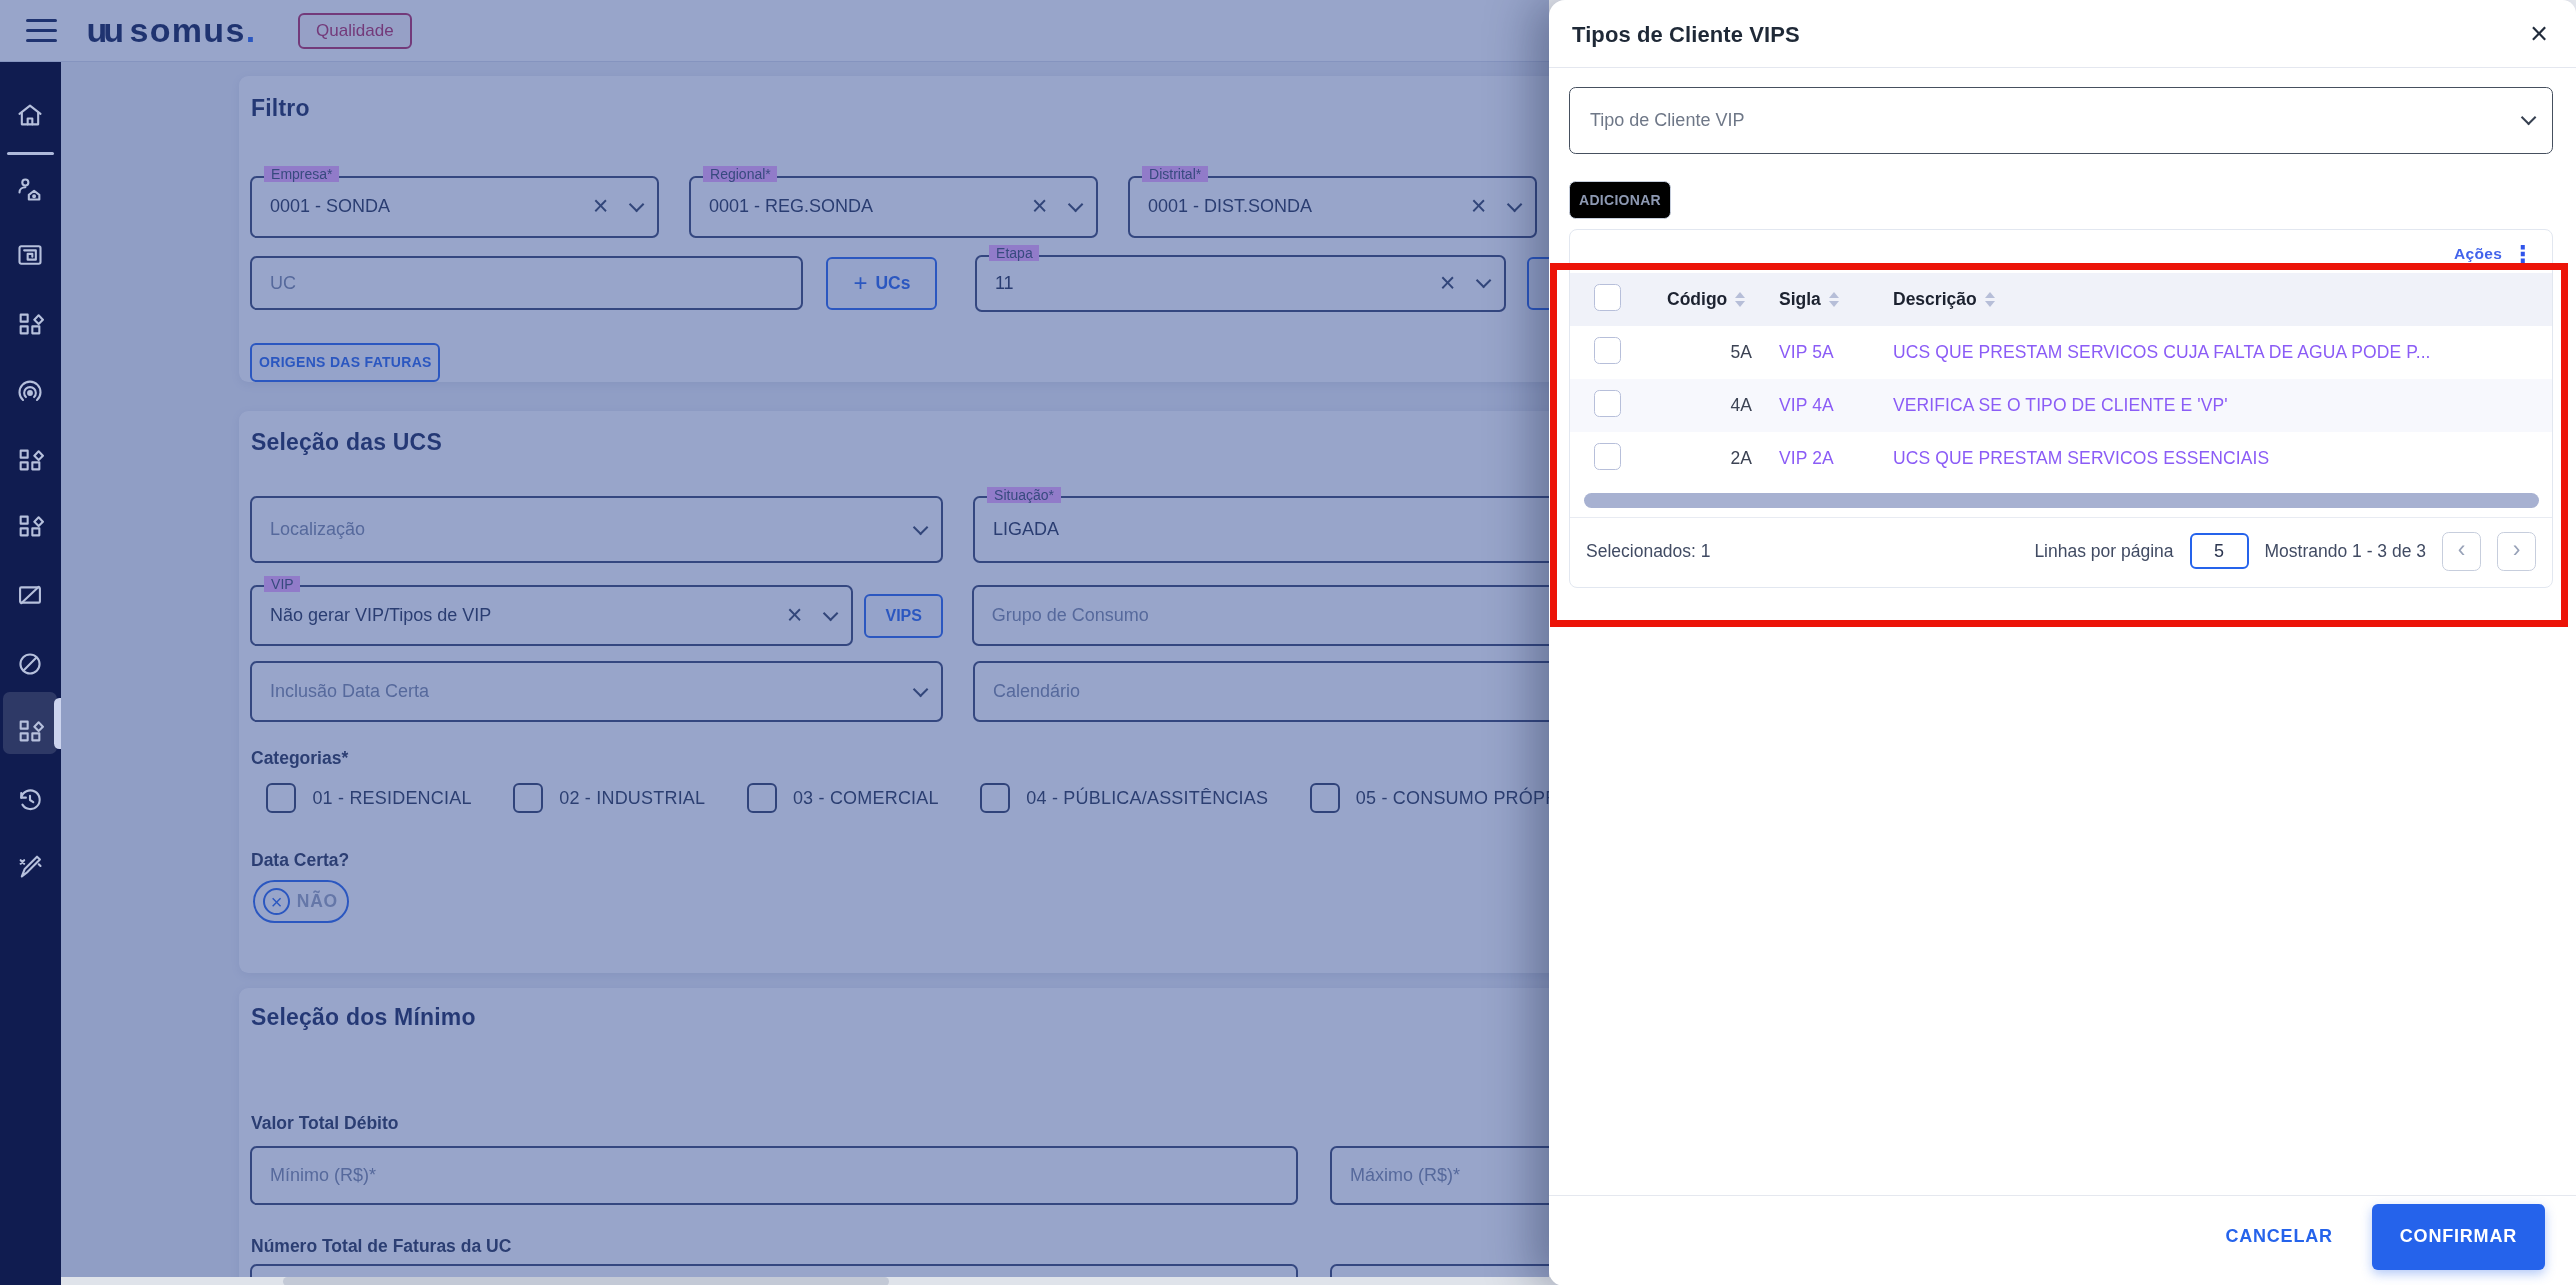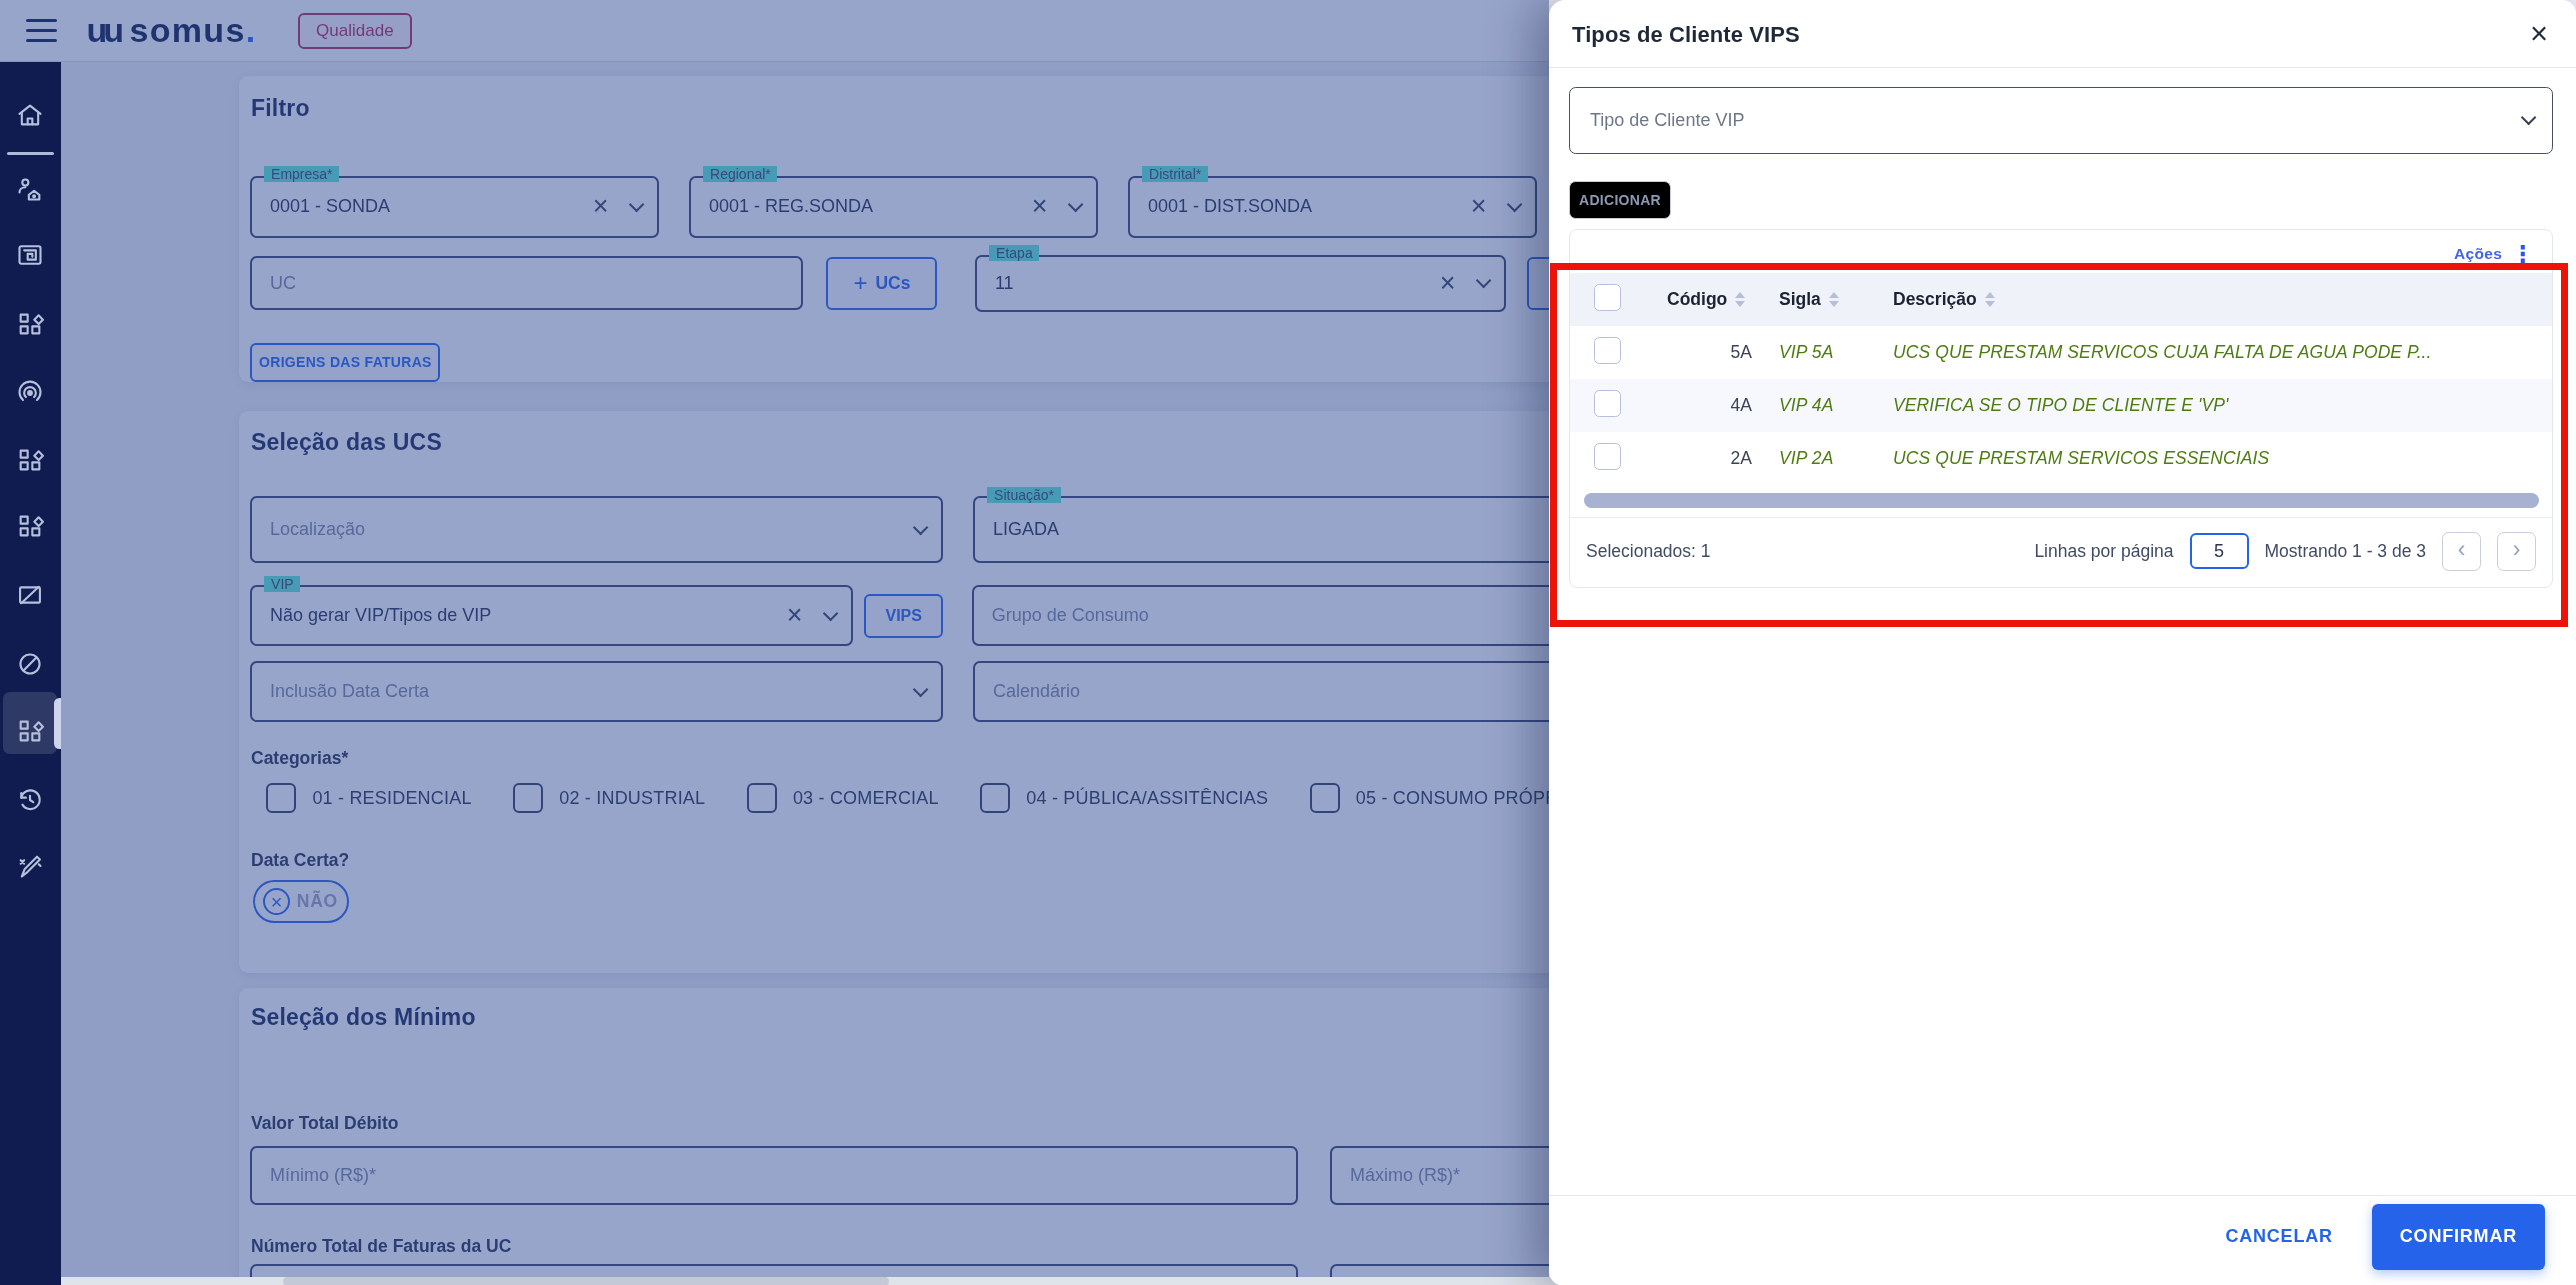--- a/index.html
+++ b/index.html
@@ -37,21 +37,21 @@
   .side-divider { position:absolute; left:6.7px; top:90px; width:47px; height:3.4px; background:#aeb9da; border-radius:2px; }
   .active-block { position:absolute; left:3.4px; top:630px; width:54px; height:62px; background:rgba(255,255,255,0.13); border-radius:6.7px; }
   .active-bar { position:absolute; right:0px; top:636px; width:6.7px; height:51px; background:#ccd4ee; border-radius:5.4px 0 0 5.4px; }
 
   
   .main { position:absolute; left:61px; top:62px; width:1488px; height:1224px; z-index:5; }
   .card { position:absolute; left:178px; background:#ffffff; border-radius:9.4px; box-shadow:0 2.7px 9.4px rgba(30,40,90,0.08); }
   .card h2 { font-size:23px; font-weight:800; color:#172554; letter-spacing:0.2px; }
 
   .fld { position:relative; border:2px solid #36426a; border-radius:6.7px; display:flex; align-items:center; padding:0 17.5px; font-size:18px; color:#232f4e; background:transparent; }
-  .fld .lg { position:absolute; top:-11.4px; left:12px; background:#5eead4; padding:0 6.7px; font-size:14px; color:#3c4868; white-space:nowrap; }
+  .fld .lg { position:absolute; top:-11.4px; left:12px; background:#f0abfc; padding:0 6.7px; font-size:14px; color:#3c4868; white-space:nowrap; }
   .fld input { border:none; outline:none; background:transparent; width:100%; font:inherit; color:#232f4e; }
   .fld input::placeholder { color:#7a86a2; opacity:1; }
   .tools { margin-left:auto; display:flex; align-items:center; gap:20px; color:#33405f; }
   .xic { font-size:27px; line-height:1; color:#33405f; cursor:pointer; }
   .chev { width:11.4px; height:11.4px; border-right:2.4px solid currentColor; border-bottom:2.4px solid currentColor; transform:rotate(45deg) translateY(-2.7px); display:inline-block; cursor:pointer; }
 
   .btn-outline-blue {
     border:2px solid #2563eb; color:#2563eb; background:rgba(37,99,235,0.03);
     border-radius:6px; display:flex; align-items:center; justify-content:center;
     font-size:17.5px; font-weight:600; cursor:pointer; white-space:nowrap;
@@ -106,21 +106,21 @@
   th .hcell { display:flex; align-items:center; font-weight:700; color:#1c2230; }
   .sort { display:inline-flex; flex-direction:column; gap:3.4px; margin-left:8px; }
   .sort i { width:0; height:0; border-left:5.4px solid transparent; border-right:5.4px solid transparent; display:block; }
   .sort .up { border-bottom:6.7px solid #b6bed8; }
   .sort .dn { border-top:6.7px solid #b6bed8; }
   .c1 { width:74px; text-align:center; }
   .c2 { width:135px; }
   .c3 { width:114px; }
   td.c2 { text-align:right; padding-right:27px; color:#3c4354; }
   th.c2 .hcell { padding-left:23px; }
-  td.c3, td.c4 { color:#4d7c0f; letter-spacing:0.1px;font-style:italic; }
+  td.c3, td.c4 { color:#8b5cf6; letter-spacing:0.1px; }
   td.c4 { padding-right:13.5px; overflow:hidden; white-space:nowrap; text-overflow:ellipsis; }
   tbody tr:nth-child(2) { background:#f7f8fd; }
   .tcbx { width:27px; height:27px; border:1.7px solid #b7bfda; border-radius:5.4px; background:#fff; display:inline-block; cursor:pointer; }
 
   .hscroll { margin:8px 13.5px 4px; height:15px; background:#a7b1d1; border-radius:8px; }
   .tbl-foot { border-top:1.3px solid #e8ebf2; margin-top:9.4px; display:flex; align-items:center; justify-content:space-between; padding:13.5px 16px 16px; }
   .tf-left { font-size:17.5px; color:#414b63; }
   .tf-right { display:flex; align-items:center; gap:16px; }
   .tf-right .lbl { font-size:17.5px; color:#414b63; }
   .rows-input { width:59px; height:36px; border:2px solid #2563eb; border-radius:6px; text-align:center; font-size:18px; color:#2c3650; outline:none; background:#fff; }

